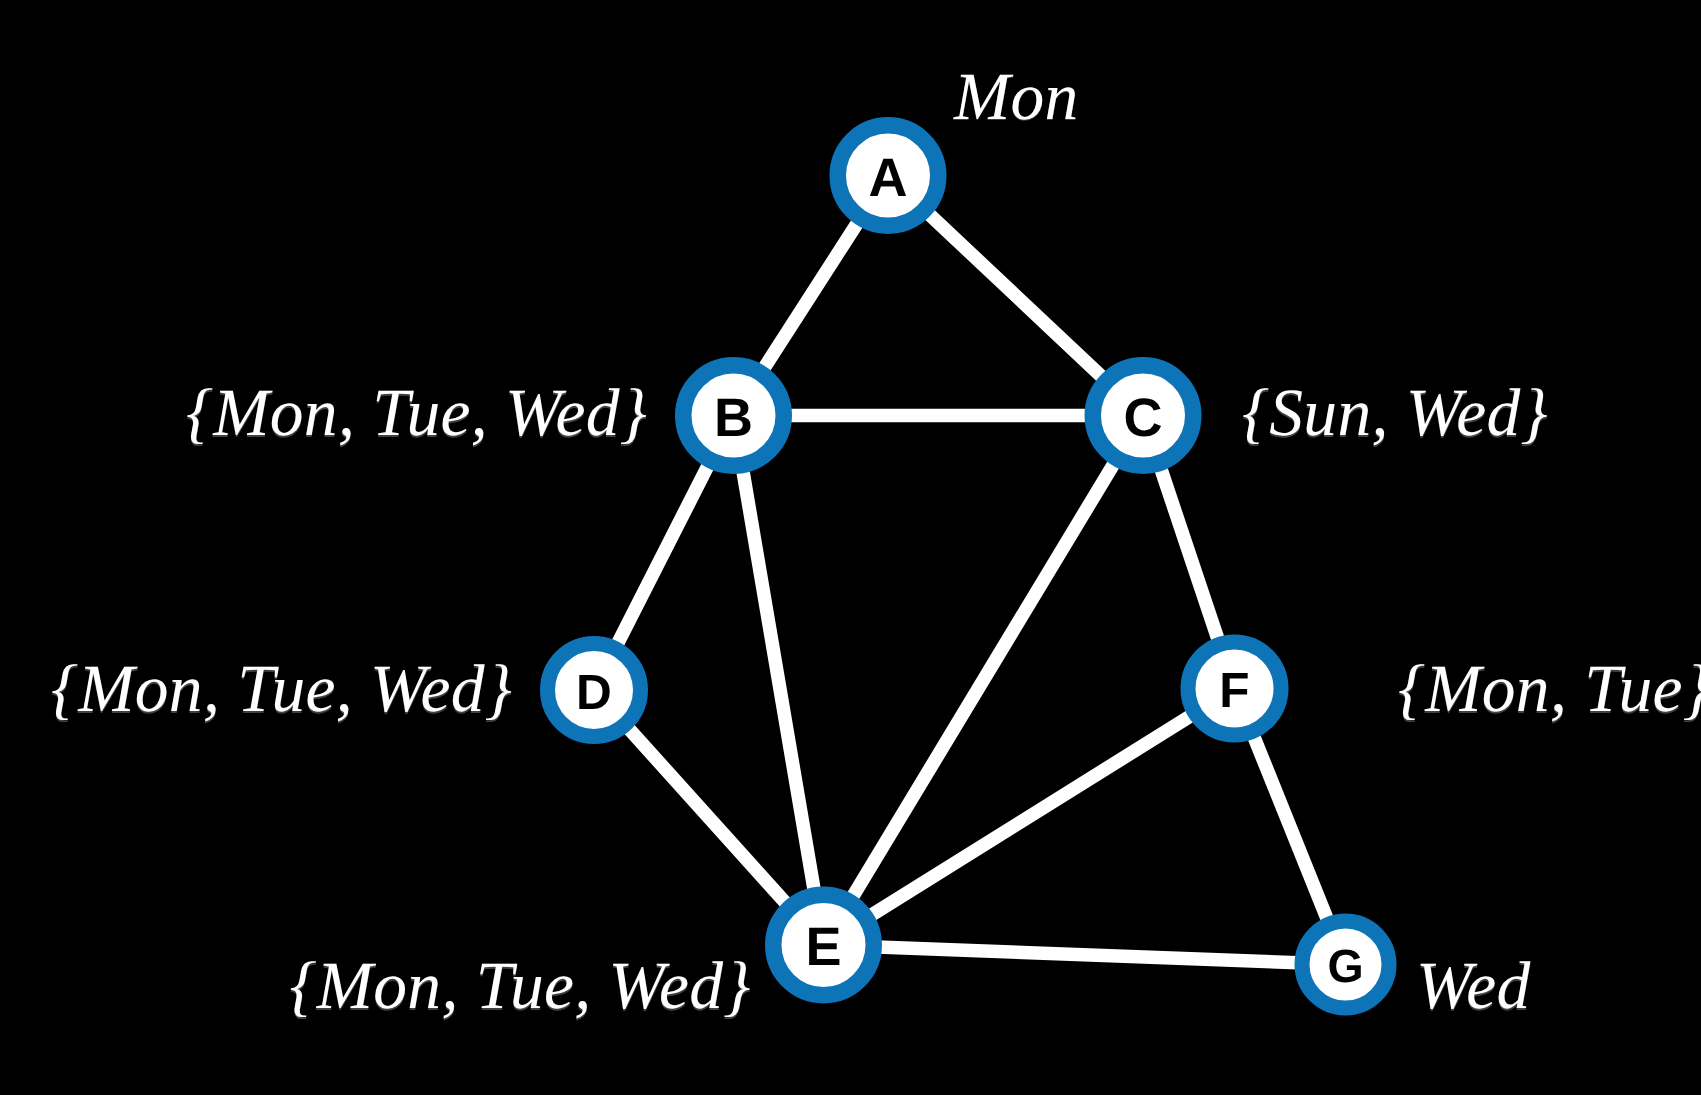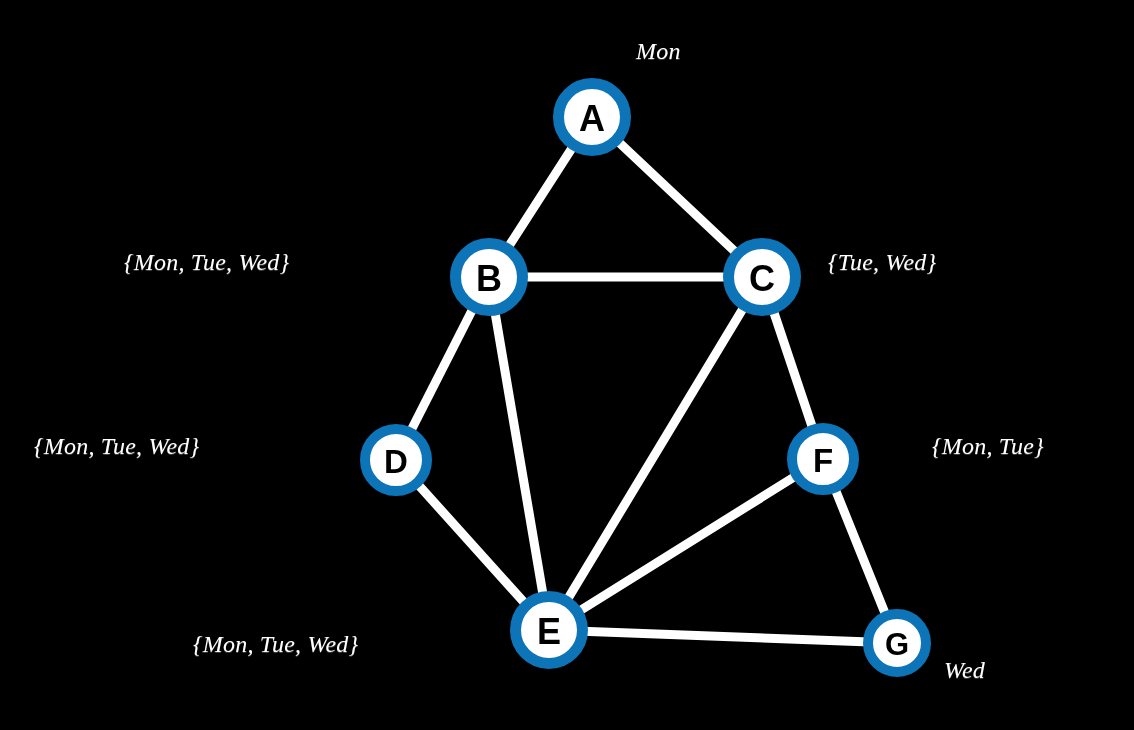--- a/index.html
+++ b/index.html
@@ -43,21 +43,21 @@
     fill: #000000;
     text-anchor: middle;
     dominant-baseline: central;
     paint-order: stroke;
   }
   .domain-label {
     position: absolute;
     color: #ffffff;
     font-family: "Liberation Serif", "DejaVu Serif", serif;
     font-style: italic;
-    font-size: 24px;
+    font-size: 45px;
     white-space: nowrap;
     letter-spacing: 0.2px;
     text-shadow: 0 1px 0 rgba(255,255,255,0.25);
   }
 </style>
 </head>
 <body>
 
 <div id="canvas-wrap">
 
@@ -103,20 +103,20 @@
         <g>
           <circle cx="897" cy="643" r="29" class="node-ring" fill="#ffffff" stroke="#0d74b8" stroke-width="10"></circle>
           <text x="897" y="644" class="node-letter" fill="#000000" font-size="31">G</text>
         </g>
       </g>
   </svg>
 
   <div id="labels-layer">
       <div class="domain-label" style="left: 636px; top: 38px;">Mon</div>
       <div class="domain-label" style="left: 124px; top: 249px;">{Mon, Tue, Wed}</div>
-      <div class="domain-label" style="left: 828px; top: 249px;">{Tue, Wed}</div>
+      <div class="domain-label" style="left: 828px; top: 249px;">{Sun, Wed}</div>
       <div class="domain-label" style="left: 34px; top: 433px;">{Mon, Tue, Wed}</div>
       <div class="domain-label" style="left: 932px; top: 433px;">{Mon, Tue}</div>
       <div class="domain-label" style="left: 193px; top: 631px;">{Mon, Tue, Wed}</div>
-      <div class="domain-label" style="left: 944px; top: 657px;">Wed</div>
+      <div class="domain-label" style="left: 944px; top: 631px;">Wed</div>
     </div>
 
 </div>
 
 </body></html>

